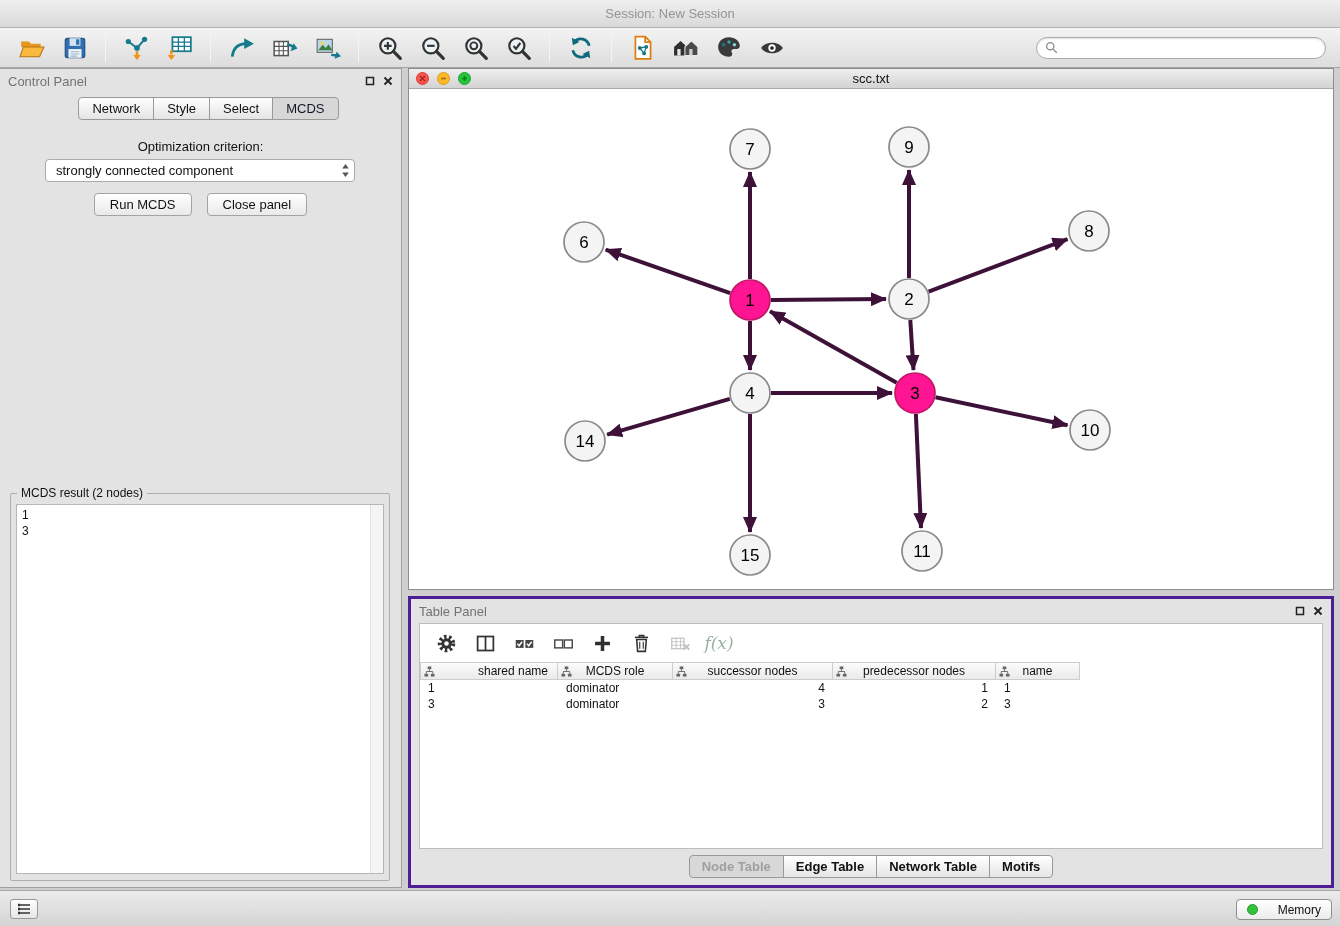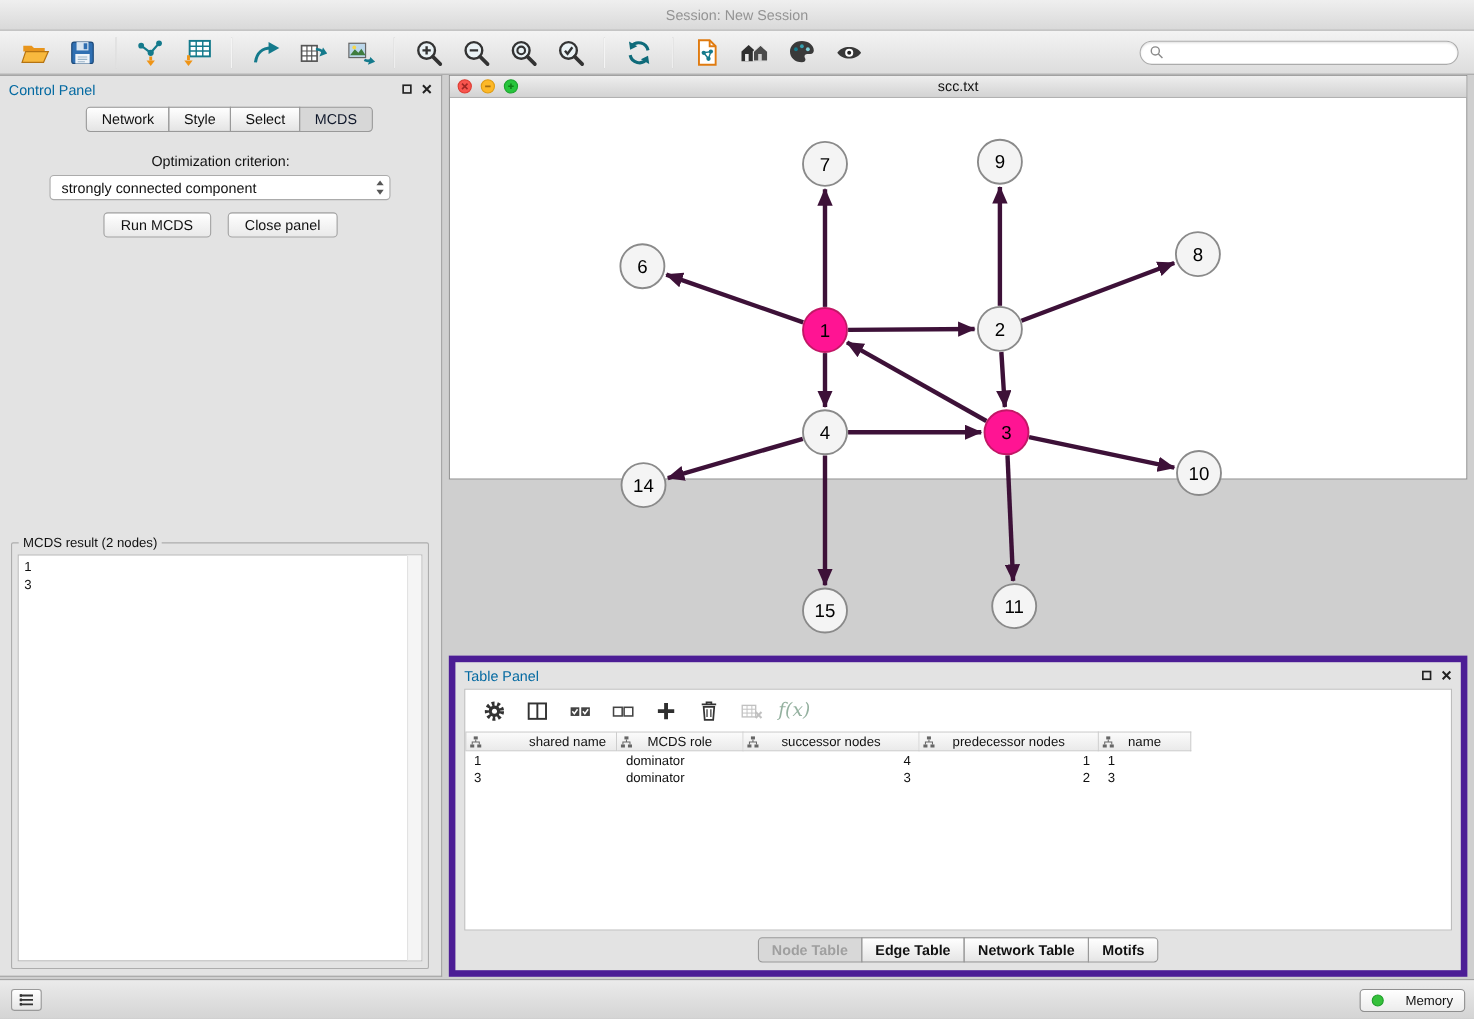--- a/index.html
+++ b/index.html
@@ -30,21 +30,21 @@
   .search-wrap {
     margin-left:auto; margin-right:4px; width:290px; height:22px;
     background:#fff; border:1px solid #ababab; border-radius:11px;
     display:flex; align-items:center; padding:0 8px; gap:5px;
     box-shadow:inset 0 1px 2px rgba(0,0,0,.12);
   }
   .search-icon { display:flex; } .search-icon svg { width:13px; height:13px; }
   .search-input { border:none; outline:none; flex:1; font-size:13px; background:transparent; font-family:"Liberation Sans", sans-serif; }
   
   .panel-header { height:24px; display:flex; align-items:center; padding:0 8px; }
-  .panel-title { font-size:13px; color:#0369a1; }
+  .panel-title { font-size:13px; color:#737373; }
   .panel-btns { margin-left:auto; display:flex; gap:8px; align-items:center; }
   .panel-btn { display:flex; } .panel-btn svg { width:10px; height:10px; }
   
   #control-panel {
     position:absolute; left:0; top:68px; width:402px; height:820px;
     background:#e3e3e3; border:1px solid #a0a0a0; border-left:none;
   }
   .cp-tabs { position:absolute; left:0; right:0; top:28px; display:flex; justify-content:center; }
   .cp-tab {
     padding:3px 13px; font-size:13px; background:linear-gradient(#ffffff,#e4e4e4);
@@ -76,39 +76,39 @@
     position:absolute; left:5px; right:5px; top:10px; bottom:6px;
     background:#fff; border:1px solid #b7b7b7;
   }
   #result-lines { padding:2px 5px; font-size:12px; line-height:16px; }
   .result-scrollbar {
     position:absolute; right:0; top:0; bottom:0; width:13px;
     background:#f5f5f5; border-left:1px solid #e2e2e2;
   }
   
   #net-window {
-    position:absolute; left:408px; top:68px; width:926px; height:368px;
+    position:absolute; left:408px; top:68px; width:926px; height:522px;
     background:#fff; border:1px solid #8d8d8d;
   }
   .net-titlebar {
     position:relative; height:20px; background:linear-gradient(#eeeeee,#d3d3d3);
     border-bottom:1px solid #a9a9a9; text-align:center; line-height:20px; font-size:13px;
   }
   .lights { position:absolute; left:7px; top:3px; display:flex; gap:8px; }
   .light { width:13px; height:13px; border-radius:50%; display:flex; align-items:center; justify-content:center; }
   .light svg { width:7px; height:7px; }
   .light.close { background:#f9554e; border:1px solid #dd3b31; }
   .light.min { background:#fdb827; border:1px solid #df9c12; }
   .light.max { background:#27c53c; border:1px solid #1ba42d; }
   #graph-svg { position:absolute; left:0; top:21px; }
   #graph-svg text { font-family:"Liberation Sans", sans-serif; }
   
   #table-panel {
     position:absolute; left:408px; top:596px; width:926px; height:292px;
-    background:#e3e3e3; border:6px solid #4c1d95;
+    background:#e3e3e3; border:3px solid #4c1d95;
   }
   .tp-content {
     position:absolute; left:8px; right:8px; top:24px; bottom:36px;
     background:#fff; border:1px solid #bdbdbd;
   }
   .tp-toolbar { height:38px; display:flex; align-items:center; padding-left:8px; gap:3px; }
   .tp-tool { width:36px; height:30px; display:flex; align-items:center; justify-content:center; }
   .tp-tool svg { width:21px; height:21px; }
   .tp-tool.disabled { opacity:.45; }
   .fx-label { font-family:"DejaVu Serif", serif; font-style:italic; font-size:17px; color:#14532d; }

